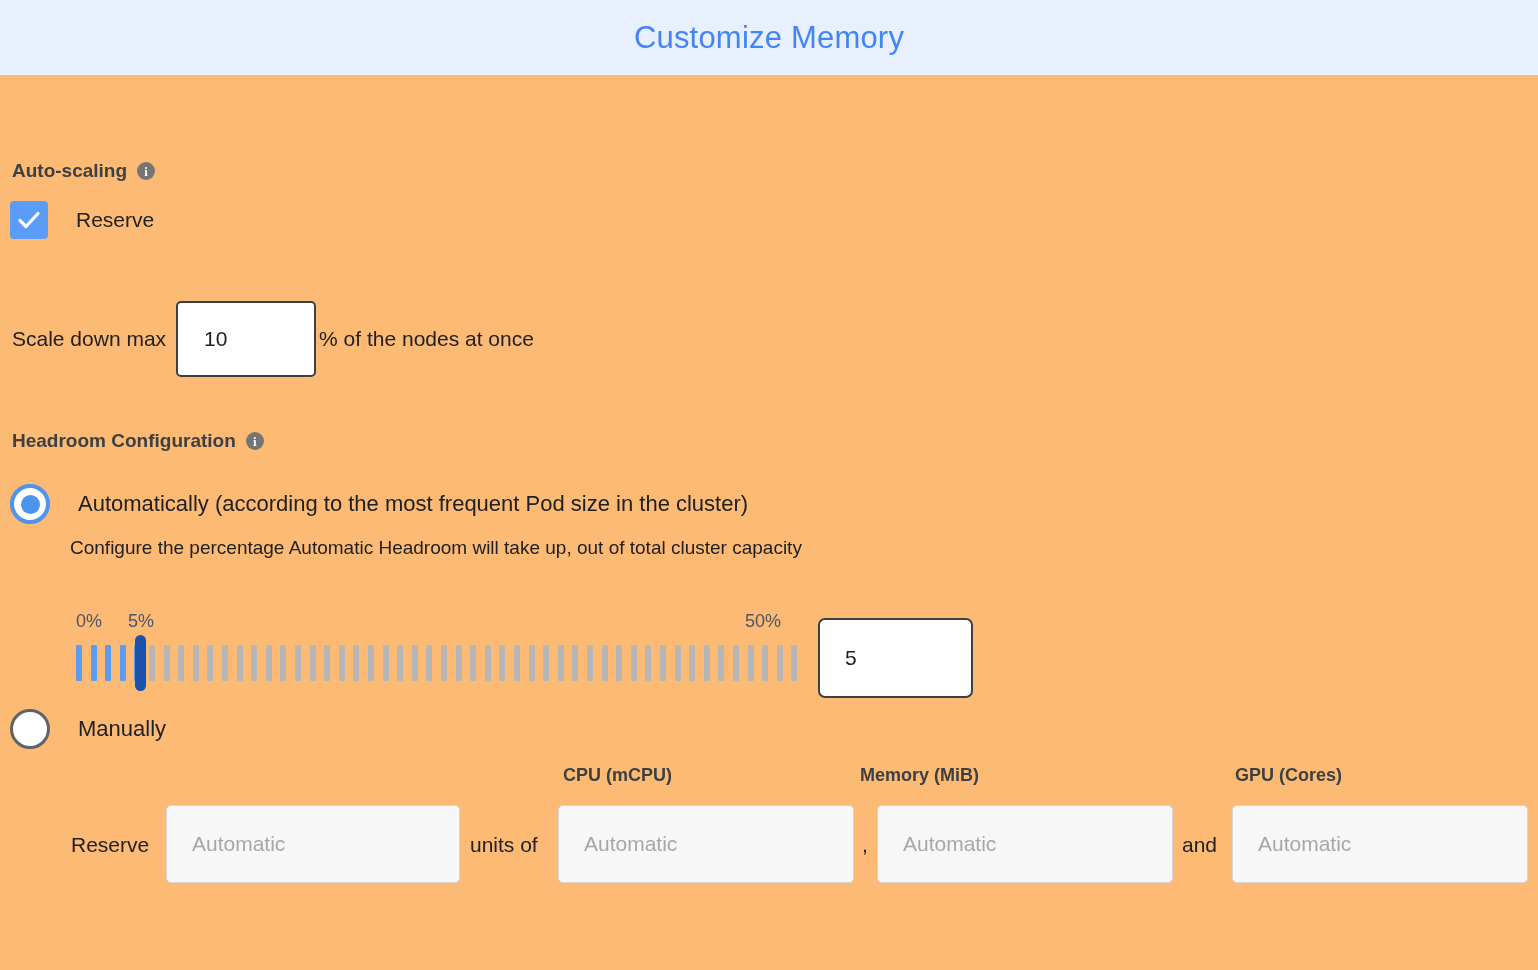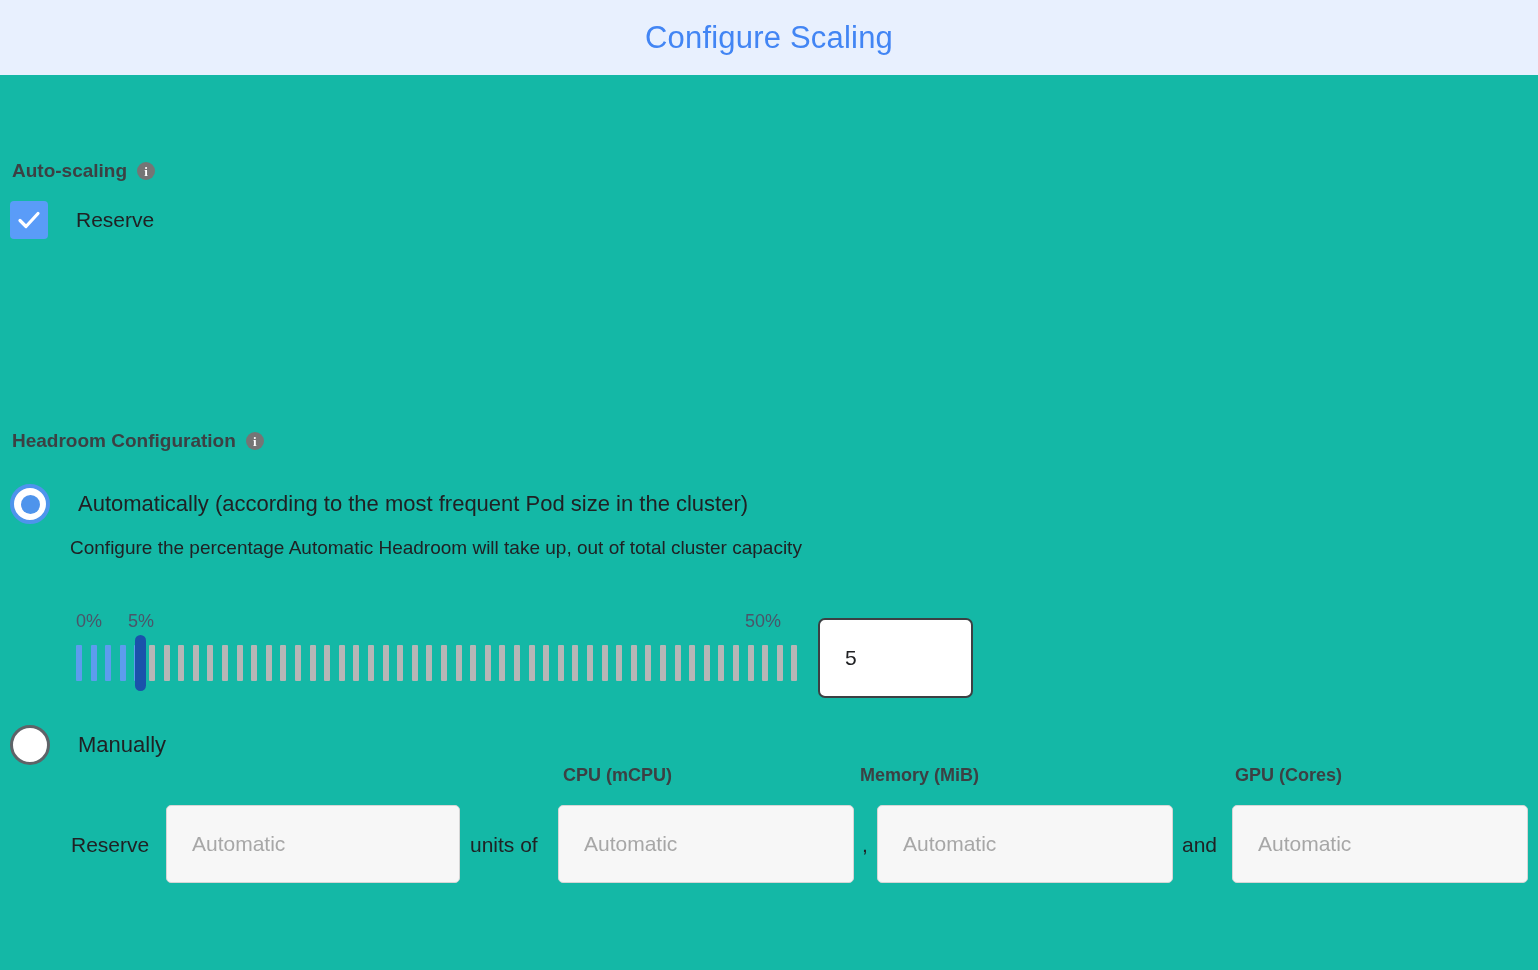--- a/index.html
+++ b/index.html
@@ -21,21 +21,21 @@
     justify-content: center;
   }
   .header-title {
     color: #4285f4;
     font-size: 31px;
     font-weight: 400;
     letter-spacing: 0.2px;
   }
 
   
-  .body-area { position: relative; width: 1538px; height: 895px; background:#14b8a6; }
+  .body-area { position: relative; width: 1538px; height: 895px; background:#fdba74; }
 
   .section-label {
     font-size: 19px;
     font-weight: bold;
     color: #3c4043;
     display: inline-flex;
     align-items: center;
     gap: 10px;
   }
 
@@ -159,21 +159,21 @@
     border-radius: 7px;
     background: #fff;
     font-size: 21px;
     color: #202124;
     padding: 0 25px;
     font-family: "Liberation Sans", sans-serif;
     outline: none;
   }
 
   
-  .radio-row-manual { position: absolute; left: 10px; top: 650px; display:flex; align-items:center; gap: 28px; }
+  .radio-row-manual { position: absolute; left: 10px; top: 634px; display:flex; align-items:center; gap: 28px; }
 
   .reserve-row { position: absolute; left: 0; top: 690px; width: 1538px; height: 140px; }
 
   .field-label {
     position: absolute;
     font-size: 18px; font-weight: bold; color: #3c4043;
     top: 0;
   }
   .fl-cpu { left: 563px; }
   .fl-mem { left: 860px; }
@@ -205,39 +205,44 @@
   .disabled-input::placeholder { color: #a7a7a7; opacity: 1; }
   .di-units { left: 166px; width: 294px; }
   .di-cpu   { left: 558px; width: 296px; }
   .di-mem   { left: 877px; width: 296px; }
   .di-gpu   { left: 1232px; width: 296px; }
 </style>
 </head>
 <body>
 
 <div class="header">
-  <div class="header-title">Configure Scaling</div>
+  <div class="header-title">Customize Memory</div>
 </div>
 
 <div class="body-area">
 
   <div class="section-label autoscaling-label">
     <span>Auto-scaling</span>
     <span class="info-icon">i</span>
   </div>
 
   <div class="enabled-row">
     <span class="checkbox">
       <svg width="26" height="26" viewBox="0 0 26 26" aria-hidden="true">
         <path d="M4 13.5 L10 19.5 L22 6.5" fill="none" stroke="#ffffff" stroke-width="3.2" stroke-linecap="round" stroke-linejoin="round"></path>
       </svg>
     </span>
     <span class="enabled-text">Reserve</span>
   </div>
 
+  <div class="scale-row">
+    <span class="scale-text">Scale down max</span>
+    <input class="scale-input" type="text" value="10" style="">
+    <span class="scale-suffix">% of the nodes at once</span>
+  </div>
 
   <div class="section-label headroom-label">
     <span>Headroom Configuration</span>
     <span class="info-icon">i</span>
   </div>
 
   <div class="radio-row-auto">
     <span class="radio on"></span>
     <span class="radio-text">Automatically (according to the most frequent Pod size in the cluster)</span>
   </div>

